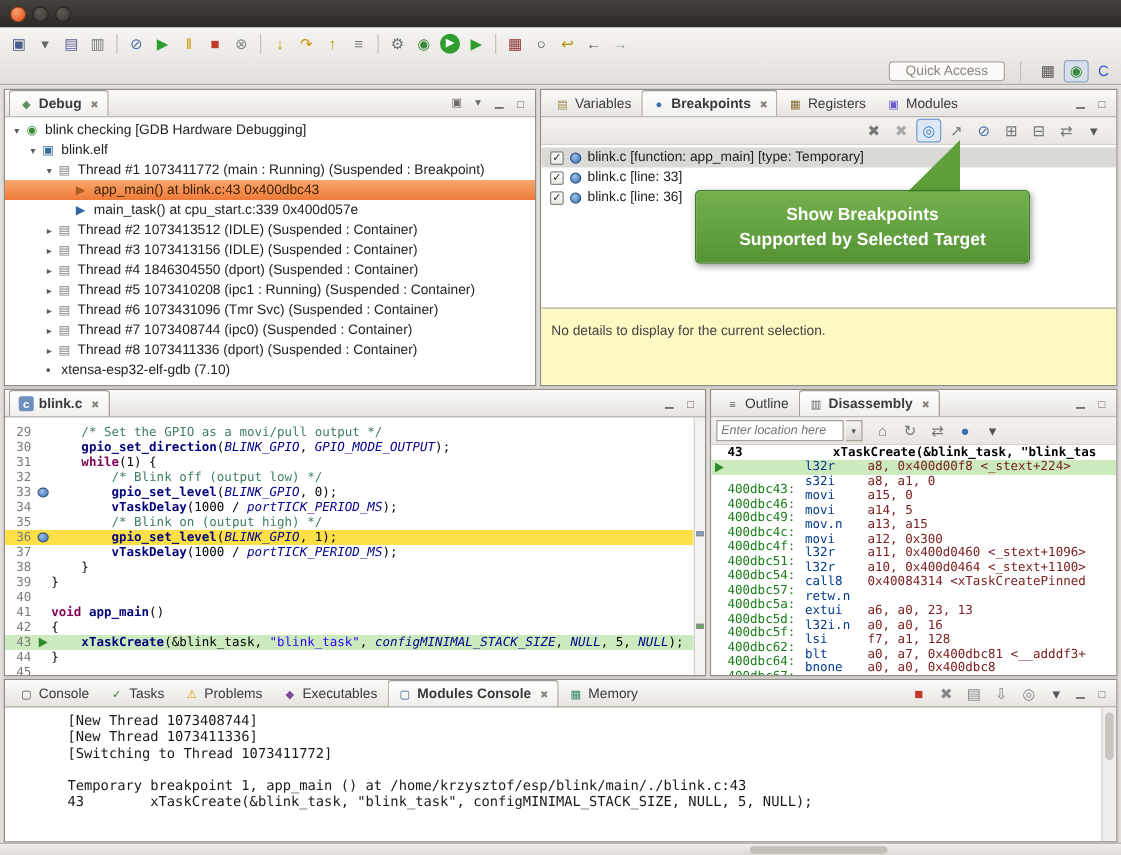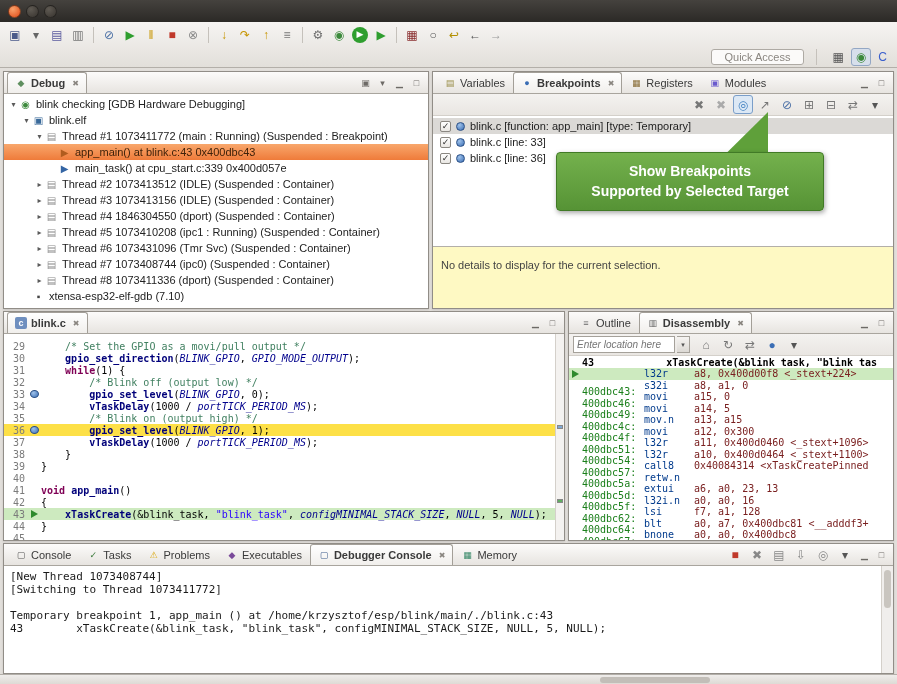--- a/index.html
+++ b/index.html
@@ -106,21 +106,21 @@
   .dgut { width:13px; flex:0 0 13px; display:inline-flex; align-items:center; justify-content:center; }
   .daddr { color:#1a7f1a; width:62px; flex:0 0 62px;margin-top:36px; }
   .dmn { color:#003a8c; width:50px; flex:0 0 50px; }
   .dops { color:#7a2020; }
   .dsrc { color:#000; font-weight:bold; }
 
   
   #console-body { flex:1; overflow:hidden; display:flex; }
   #console-text { flex:1; padding:4px 6px; overflow:hidden; }
   #console-title { font-size:11px; color:#222; margin-bottom:3px; }
-  .con-line { font-size:11px; line-height:13px; white-space:pre; color:#1a1a1a; }
+  .con-line { font-size:11px; line-height:13px; white-space:pre; color:#1a1a1a;margin-left:44px; }
   #console-scroll { flex:0 0 12px; background:#f0eeec; border-left:1px solid #d4d0ca; position:relative; }
   #console-scroll .handle { position:absolute; left:2px; right:2px; top:4px; height:38px; background:#c9c5bf; border-radius:4px; }
 
   
   #statusbar { position:absolute; left:0; top:674px; width:897px; height:10px;
     background:linear-gradient(#efedeb,#dedad5); border-top:1px solid #b3afa9; }
   #status-scroll-handle { position:absolute; left:600px; top:2px; width:110px; height:6px; background:#c2beb8; border-radius:3px; }
 </style>
 </head>
 <body>
@@ -429,21 +429,21 @@
         <span class="tab">
           <span class="ticon" style="color: rgb(217, 164, 0);">⚠</span>
           <span class="tlabel">Problems</span>
         </span>
         <span class="tab">
           <span class="ticon" style="color: rgb(122, 74, 154);">◆</span>
           <span class="tlabel">Executables</span>
         </span>
         <span class="tab active">
           <span class="ticon" style="color: rgb(58, 90, 138);">▢</span>
-          <span class="tlabel">Debugger Console</span>
+          <span class="tlabel">Modules Console</span>
           <span class="tclose">✖</span>
         </span>
         <span class="tab">
           <span class="ticon" style="color: rgb(58, 138, 106);">▦</span>
           <span class="tlabel">Memory</span>
         </span>
       </span>
     <span class="panel-btns" id="console-panel-btns">
         <span class="icon" style="color: rgb(192, 57, 43);">■</span>
         <span class="icon" style="color: rgb(136, 136, 136);">✖</span>
@@ -452,20 +452,21 @@
         <span class="icon" style="color: rgb(136, 136, 136);">◎</span>
         <span class="icon" style="color: rgb(85, 85, 85);">▾</span>
         <span class="pbtn">▁</span>
         <span class="pbtn">□</span>
       </span>
   </div>
   <div id="console-body">
     <div id="console-text">
       <div id="console-lines" class="mono">
           <div class="con-line">[New Thread 1073408744]</div>
+          <div class="con-line">[New Thread 1073411336]</div>
           <div class="con-line">[Switching to Thread 1073411772]</div>
           <div class="con-line">&nbsp;</div>
           <div class="con-line">Temporary breakpoint 1, app_main () at /home/krzysztof/esp/blink/main/./blink.c:43</div>
           <div class="con-line">43        xTaskCreate(&amp;blink_task, "blink_task", configMINIMAL_STACK_SIZE, NULL, 5, NULL);</div>
         </div>
     </div>
     <div id="console-scroll">
         <div class="handle"></div>
       </div>
   </div>

